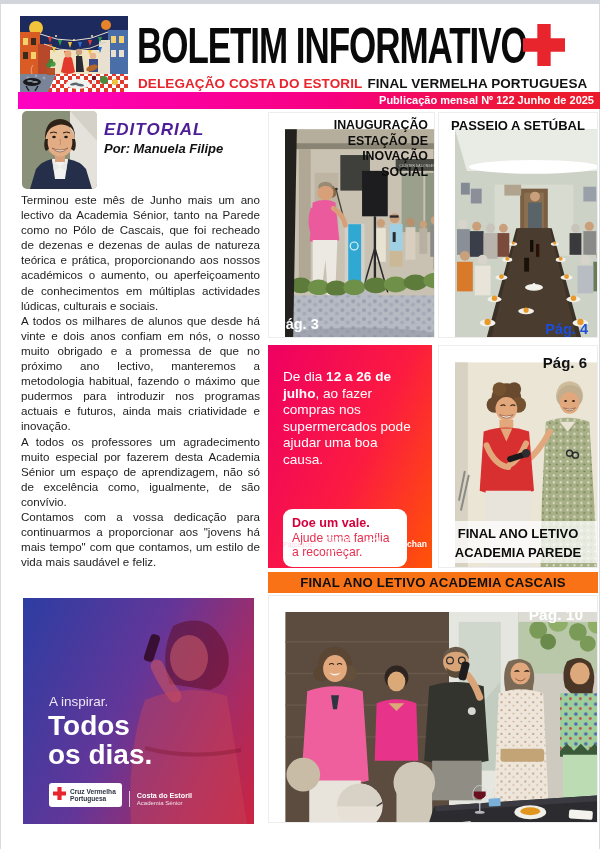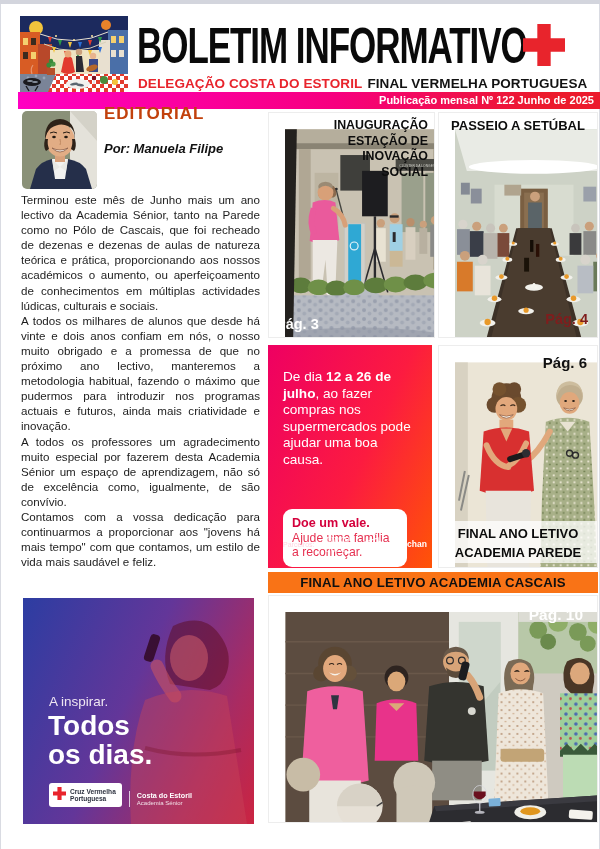--- a/index.html
+++ b/index.html
@@ -11,21 +11,21 @@
   .main-title{font-weight:800;font-size:50px;letter-spacing:-1.5px;color:#0a0a0a;
               transform:scaleX(.70);transform-origin:0 50%;white-space:nowrap;line-height:1;}
   .subtitle{font-size:13.5px;font-weight:700;white-space:nowrap;letter-spacing:.1px;}
   .subtitle .red{color:#e8242c;} .subtitle .blk{color:#121212;margin-left:5px;}
   .issue-bar{left:18px;top:92px;width:582px;height:17px;
              background:linear-gradient(90deg,#ff00c2 0%,#f7007e 55%,#ec1a2c 90%);
              color:#fff;font-size:11px;font-weight:700;line-height:17px;text-align:right;
              padding-right:6px;box-sizing:border-box;}
   
   .ed-photo{left:22px;top:111px;width:75px;height:78px;border-radius:5px;overflow:hidden;}
-  .ed-head{left:104px;top:104px;font-size:17px;font-weight:800;letter-spacing:1px;color:#c2410c;}
+  .ed-head{left:104px;top:120px;font-size:17px;font-weight:800;letter-spacing:1px;color:#4c1d95;font-style:italic;}
   .ed-byline{left:104px;top:141px;font-size:13px;font-weight:700;font-style:italic;color:#111;}
   .ed-body{left:21px;top:192px;width:239px;font-size:11.6px;line-height:15.1px;
            text-align:justify;color:#1d1d1d;}
   .ed-body p{margin:0;}
   
   figure{margin:0;padding:16px;}
   .ph{overflow:hidden;border:1px solid rgba(0,0,0,.07);box-sizing:border-box;}
   .ph svg{display:block;}
   .ph-title{position:absolute;font-weight:800;color:#0d0d0d;}
   .ph-title span{display:block;}
@@ -337,21 +337,21 @@
           <circle cx="78" cy="159" r="1.4"></circle>
           <circle cx="82" cy="160" r="1.4"></circle>
           <circle cx="80" cy="157" r="1.4"></circle>
         </g>
       <rect x="76" y="112" width="3.4" height="12" fill="#140d06"></rect>
         <rect x="82" y="116" width="3.4" height="13" fill="#2a1006"></rect>
       <rect x="70" y="130" width="5" height="14" fill="#1a1208"></rect>
       <polygon points="72,214 88,214 92,226 68,226" fill="#70747c"></polygon>
     </svg>
     <div class="ph-title" style="top:5px;left:6px;right:6px;text-align:center;font-size:13px">PASSEIO A SETÚBAL</div>
-    <div class="pagelab" style="right:9px;bottom:10px;color:#7f1d1d;font-size:14.5px">Pág. 4</div>
+    <div class="pagelab" style="right:9px;bottom:0;color:#1d4ed8;font-size:14.5px">Pág. 4</div>
   </figure>
 
   <div class="abs pink-ad">
     <p class="msg"><span>De dia </span><b>12 a 26 de julho</b><span>, ao fazer compras nos supermercados pode ajudar uma boa causa.</span></p>
     <div class="bubble">
       <span class="b1">Doe um vale.</span>
       <span class="b2">Ajude uma família</span>
       <span class="b2">a recomeçar.</span>
     </div>
     <div class="partners">

